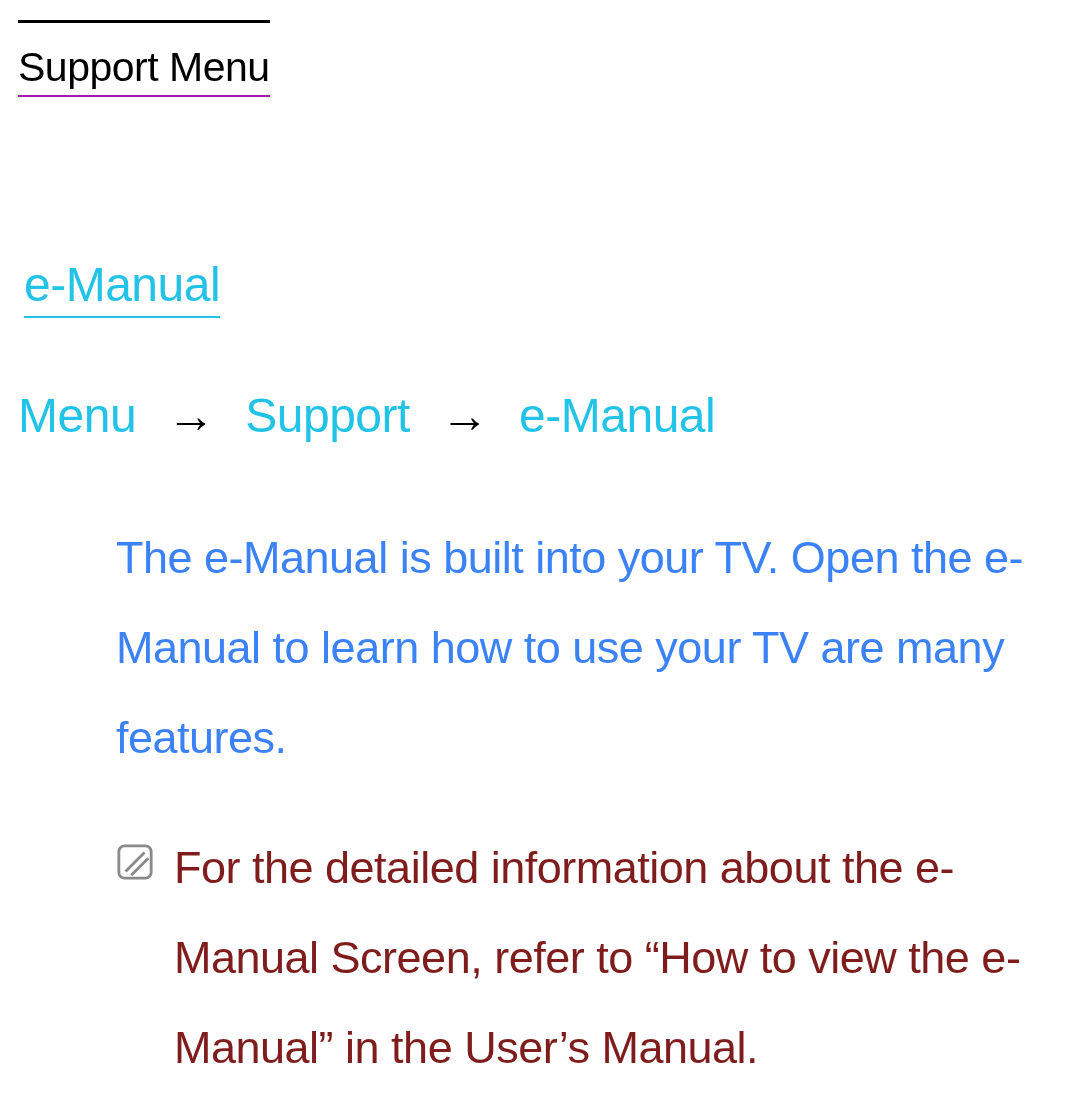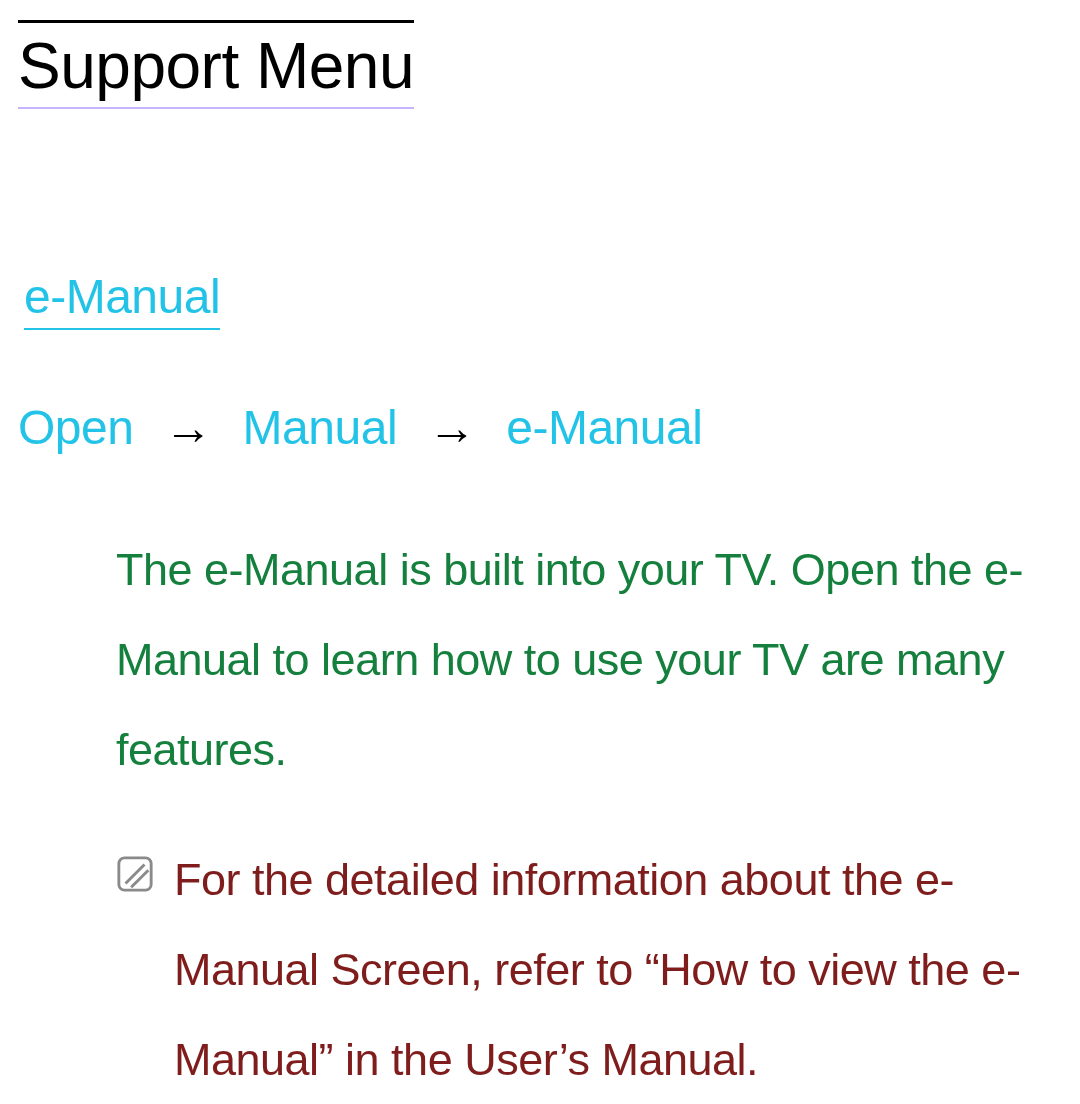--- a/index.html
+++ b/index.html
@@ -10,26 +10,26 @@
     body {
       font-family: Arial, Helvetica, sans-serif;
       background: #ffffff;
       width: 1080px;
       height: 1104px;
       padding: 20px 18px;
       color: #000;
       letter-spacing: -0.5px;
     }
     .title {
-      font-size: 64px;
+      font-size: 41px;
       font-weight: 400;
       border-top: 3px solid #000;
-      border-bottom: 2px solid #c4b5fd;
+      border-bottom: 2px solid #a21caf;
       display: inline-block;
-      padding: 6px 0 4px 0;
+      padding: 21px 0 4px 0;
       margin-bottom: 160px;
     }
     .section-heading {
       font-size: 48px;
       font-weight: 400;
       color: #23c3e8;
       border-bottom: 2px solid #23c3e8;
       display: inline-block;
       padding-bottom: 4px;
       margin-left: 6px;
@@ -42,21 +42,21 @@
     }
     .breadcrumb .arrow {
       color: #000;
       margin: 0 18px;
     }
     .body-text {
       font-size: 45px;
       line-height: 2.0;
       margin-left: 98px;
       margin-right: 20px;
-      color: #15803d;
+      color: #3b82f6;
       margin-bottom: 40px;
     }
     .note-row {
       margin-left: 98px;
       margin-right: 20px;
       display: flex;
       align-items: flex-start;
     }
     .note-icon {
       flex-shrink: 0;
@@ -79,23 +79,23 @@
 
 
 
 <div class="title">Support Menu</div>
 
 <div>
   <div class="section-heading">e-Manual</div>
 </div>
 
 <div class="breadcrumb">
-  <span>Open</span>
+  <span>Menu</span>
   <span class="arrow">→</span>
-  <span>Manual</span>
+  <span>Support</span>
   <span class="arrow">→</span>
   <span>e-Manual</span>
 </div>
 
 <div class="body-text">The e-Manual is built into your TV. Open the e-Manual to learn how to use your TV are many features.</div>
 
 <div class="note-row">
   <span class="note-icon">
     <svg viewBox="0 0 40 40">
       <rect x="3" y="3" width="34" height="34" rx="6" ry="6" fill="none" stroke="#8a8a8a" stroke-width="3"></rect>

